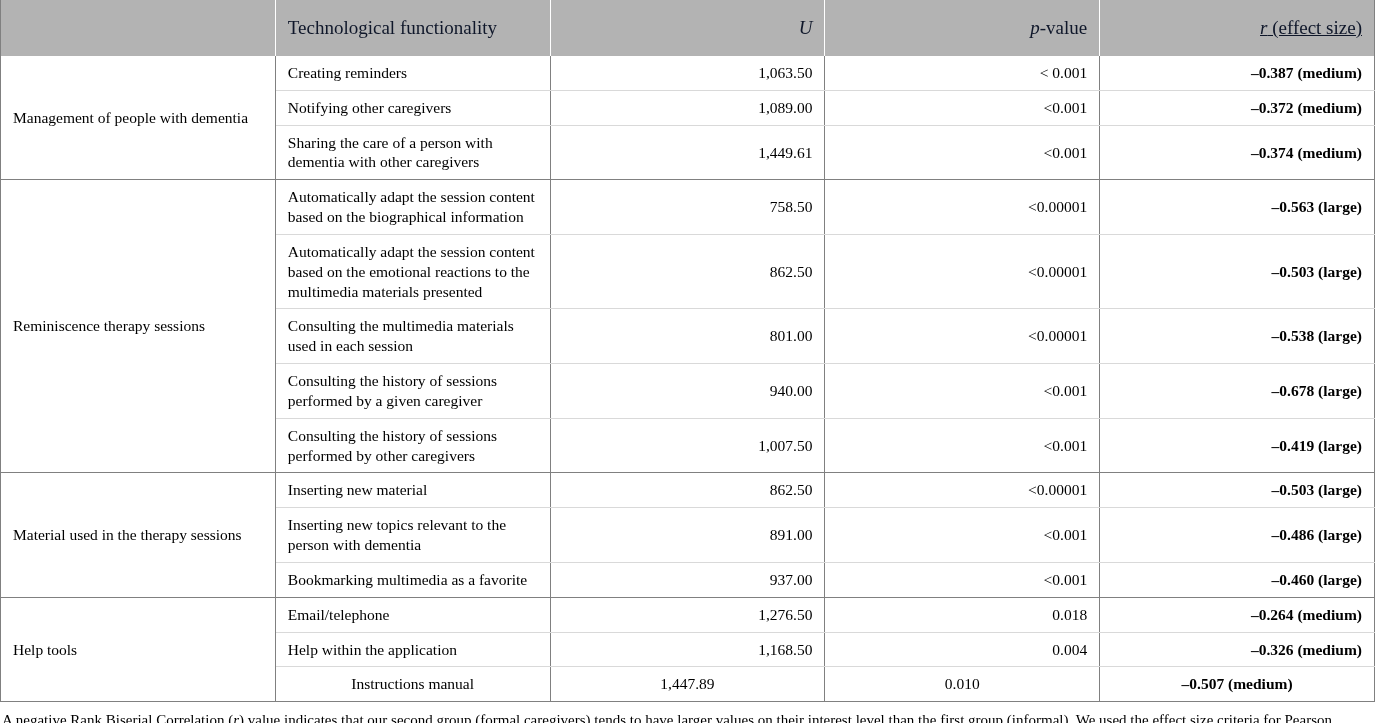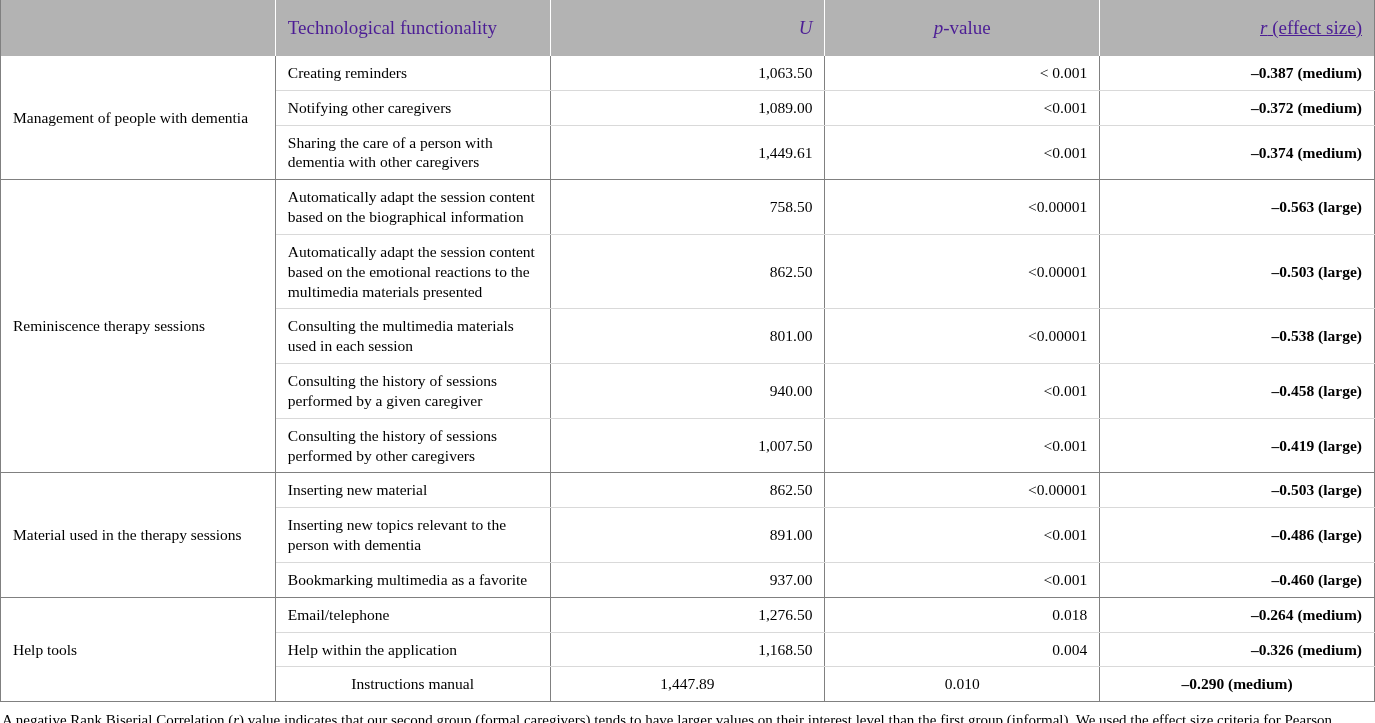--- a/index.html
+++ b/index.html
@@ -20,36 +20,36 @@
     padding: 0;
   }
   table.stats {
     border-collapse: collapse;
     width: 1375px;
     table-layout: fixed;
     font-size: 15.5px;
   }
   table.stats thead th {
     background: #b3b3b3;
-    color: #4c1d95;
+    color: #0f172a;
     font-weight: normal;
     font-size: 19px;
     padding: 8px 12px;
     border-right: 1px solid #ffffff;
     vertical-align: middle;
     height: 40px;
   }
   table.stats thead th:last-child {
     border-right: none;
     text-decoration: underline;
   }
   th.h-group { text-align: left; }
   th.h-func { text-align: left; }
   th.h-u { text-align: right; }
-  th.h-p { text-align: center; }
+  th.h-p { text-align: right; }
   th.h-r { text-align: right; }
 
   td {
     padding: 7px 12px;
     vertical-align: middle;
     line-height: 1.28;
   }
   td.group {
     width: 335px;
     text-align: left;
@@ -163,21 +163,21 @@
       <tr class="data-row">
         <td class="func">Consulting the multimedia materials used in each session</td>
         <td class="uval">801.00</td>
         <td class="pval">&lt;0.00001</td>
         <td class="rval">–0.538 (large)</td>
       </tr>
       <tr class="data-row">
         <td class="func">Consulting the history of sessions performed by a given caregiver</td>
         <td class="uval">940.00</td>
         <td class="pval">&lt;0.001</td>
-        <td class="rval">–0.458 (large)</td>
+        <td class="rval">–0.678 (large)</td>
       </tr>
       <tr class="data-row section-end">
         <td class="func">Consulting the history of sessions performed by other caregivers</td>
         <td class="uval">1,007.50</td>
         <td class="pval">&lt;0.001</td>
         <td class="rval">–0.419 (large)</td>
       </tr>
 
       <tr class="data-row">
         <td class="group" rowspan="3">Material used in the therapy sessions</td>
@@ -209,21 +209,21 @@
       <tr class="data-row">
         <td class="func">Help within the application</td>
         <td class="uval">1,168.50</td>
         <td class="pval">0.004</td>
         <td class="rval">–0.326 (medium)</td>
       </tr>
       <tr class="data-row section-end">
         <td class="func">Instructions manual</td>
         <td class="uval">1,447.89</td>
         <td class="pval">0.010</td>
-        <td class="rval">–0.290 (medium)</td>
+        <td class="rval">–0.507 (medium)</td>
       </tr>
     </tbody>
   </table>
 
   <div class="note">
     <span>A negative Rank Biserial Correlation (</span><em class="it">r</em><span>) value indicates that our second group (formal caregivers) tends to have larger values on their interest level than the first group (informal). We used the effect size criteria for Pearson correlation coefficients of 0.1 = small, 0.3 = medium, and 0.5 = large to interpret the </span>
   </div>
 </div>
 
 </body></html>

